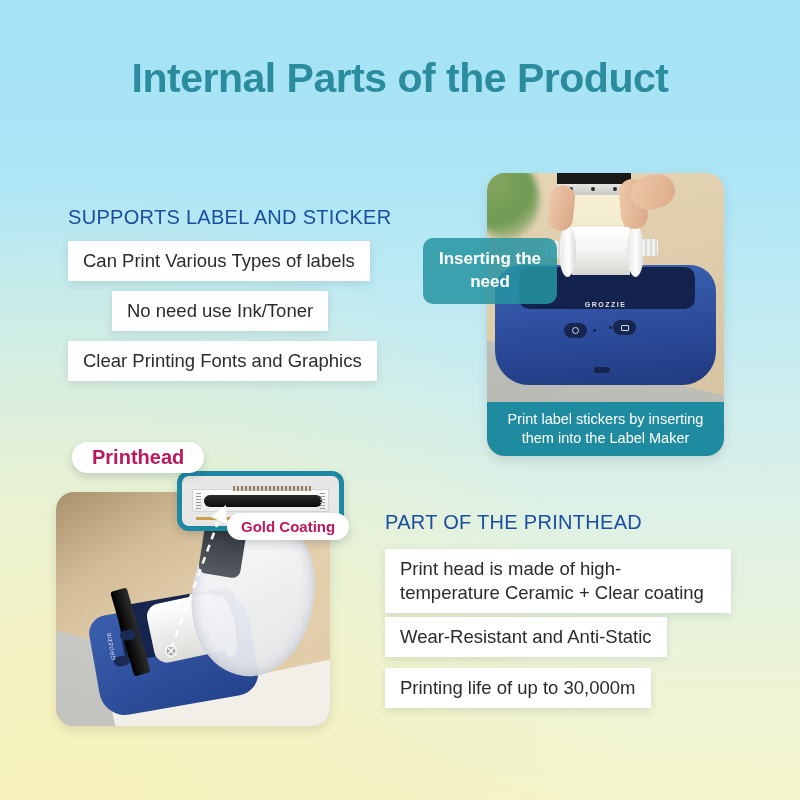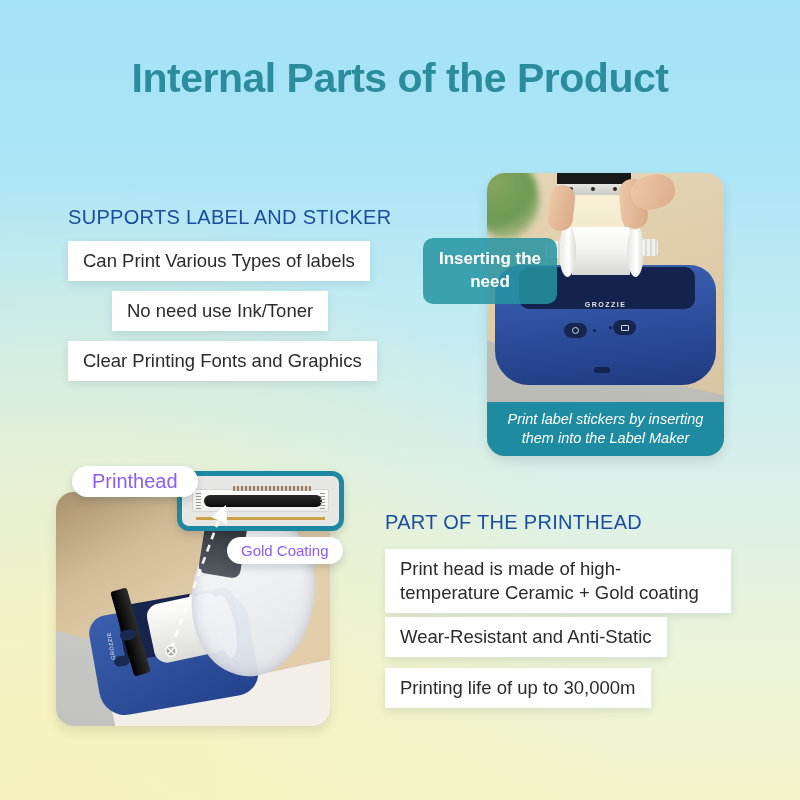--- a/index.html
+++ b/index.html
@@ -31,36 +31,36 @@
     padding:8px 15px; white-space:nowrap;
   }
   #lbox0{ left:68px; top:241px; } #lbox1{ left:68px; top:291px;margin-left:44px; } #lbox2{ left:68px; top:341px;text-align:center; }
   #rbox0{ left:385px; top:549px; width:346px; white-space:normal; }
   #rbox1{ left:385px; top:617px; } #rbox2{ left:385px; top:668px; }
 
   
   .pill{
     position:absolute; background:#fff; border-radius:17px;
     box-shadow:0 4px 9px rgba(30,60,80,.18);
-    font-weight:400; color:#8b5cf6; text-align:center;margin-top:24px;
+    font-weight:700; color:#be185d; text-align:center;
   }
   #printhead-pill{ left:72px; top:442px; padding:4px 20px; font-size:20px; z-index:8; }
   #gold-pill{ left:227px; top:513px; padding:5px 14px; font-size:15px; border-radius:14px; z-index:9; }
 
   
   #insert-badge{
     position:absolute; left:423px; top:238px; width:134px; height:66px;
     background:rgba(36,148,161,.85); border-radius:10px; z-index:6;
     color:#fff; font-weight:700; font-size:17px; line-height:1.35;
     display:flex; align-items:center; justify-content:center; text-align:center; padding:0 6px;
   }
   .photo-caption{
     position:absolute; left:0; bottom:0; width:100%; height:54px;
     background:#1F8BA1; color:#fff; font-size:14.5px; line-height:1.3;
-    display:flex; align-items:center; justify-content:center; text-align:center; padding:0 5px;font-style:italic;
+    display:flex; align-items:center; justify-content:center; text-align:center; padding:0 5px;
   }
 
   
   #photo1{
     position:absolute; left:487px; top:173px; width:237px; height:283px;
     border-radius:18px; overflow:hidden; z-index:2;
     background:linear-gradient(165deg,#e6d6b6 0%, #dcc9a7 55%, #d5c2a0 100%);
     box-shadow:0 5px 12px rgba(0,0,0,.10);
   }
   .p1-plant{ position:absolute; left:-14px; top:-14px; width:66px; height:80px;
@@ -236,17 +236,17 @@
   <svg id="arrow-svg" viewBox="0 0 800 800">
     <path d="M 171 649 L 218 522" stroke="#ffffff" stroke-width="2.6" stroke-dasharray="7 6" fill="none" opacity="0.95"></path>
     <polygon points="226,505 227,524 211,517" fill="#ffffff"></polygon>
     <g stroke="#ffffff" stroke-width="1.4" fill="rgba(0,0,0,0.25)">
       <circle cx="171" cy="651" r="5.2"></circle>
       <path d="M 168 648 L 174 654 M 174 648 L 168 654" fill="none"></path>
     </g>
   </svg>
 
   <div class="sec-heading" id="h-right">PART OF THE PRINTHEAD</div>
-  <div class="wbox" id="rbox0">Print head is made of high-temperature Ceramic + Gold coating</div>
+  <div class="wbox" id="rbox0">Print head is made of high-temperature Ceramic + Clear coating</div>
   <div class="wbox" id="rbox1">Wear-Resistant and Anti-Static</div>
   <div class="wbox" id="rbox2">Printing life of up to 30,000m</div>
 
 </div>
 
 </body></html>

